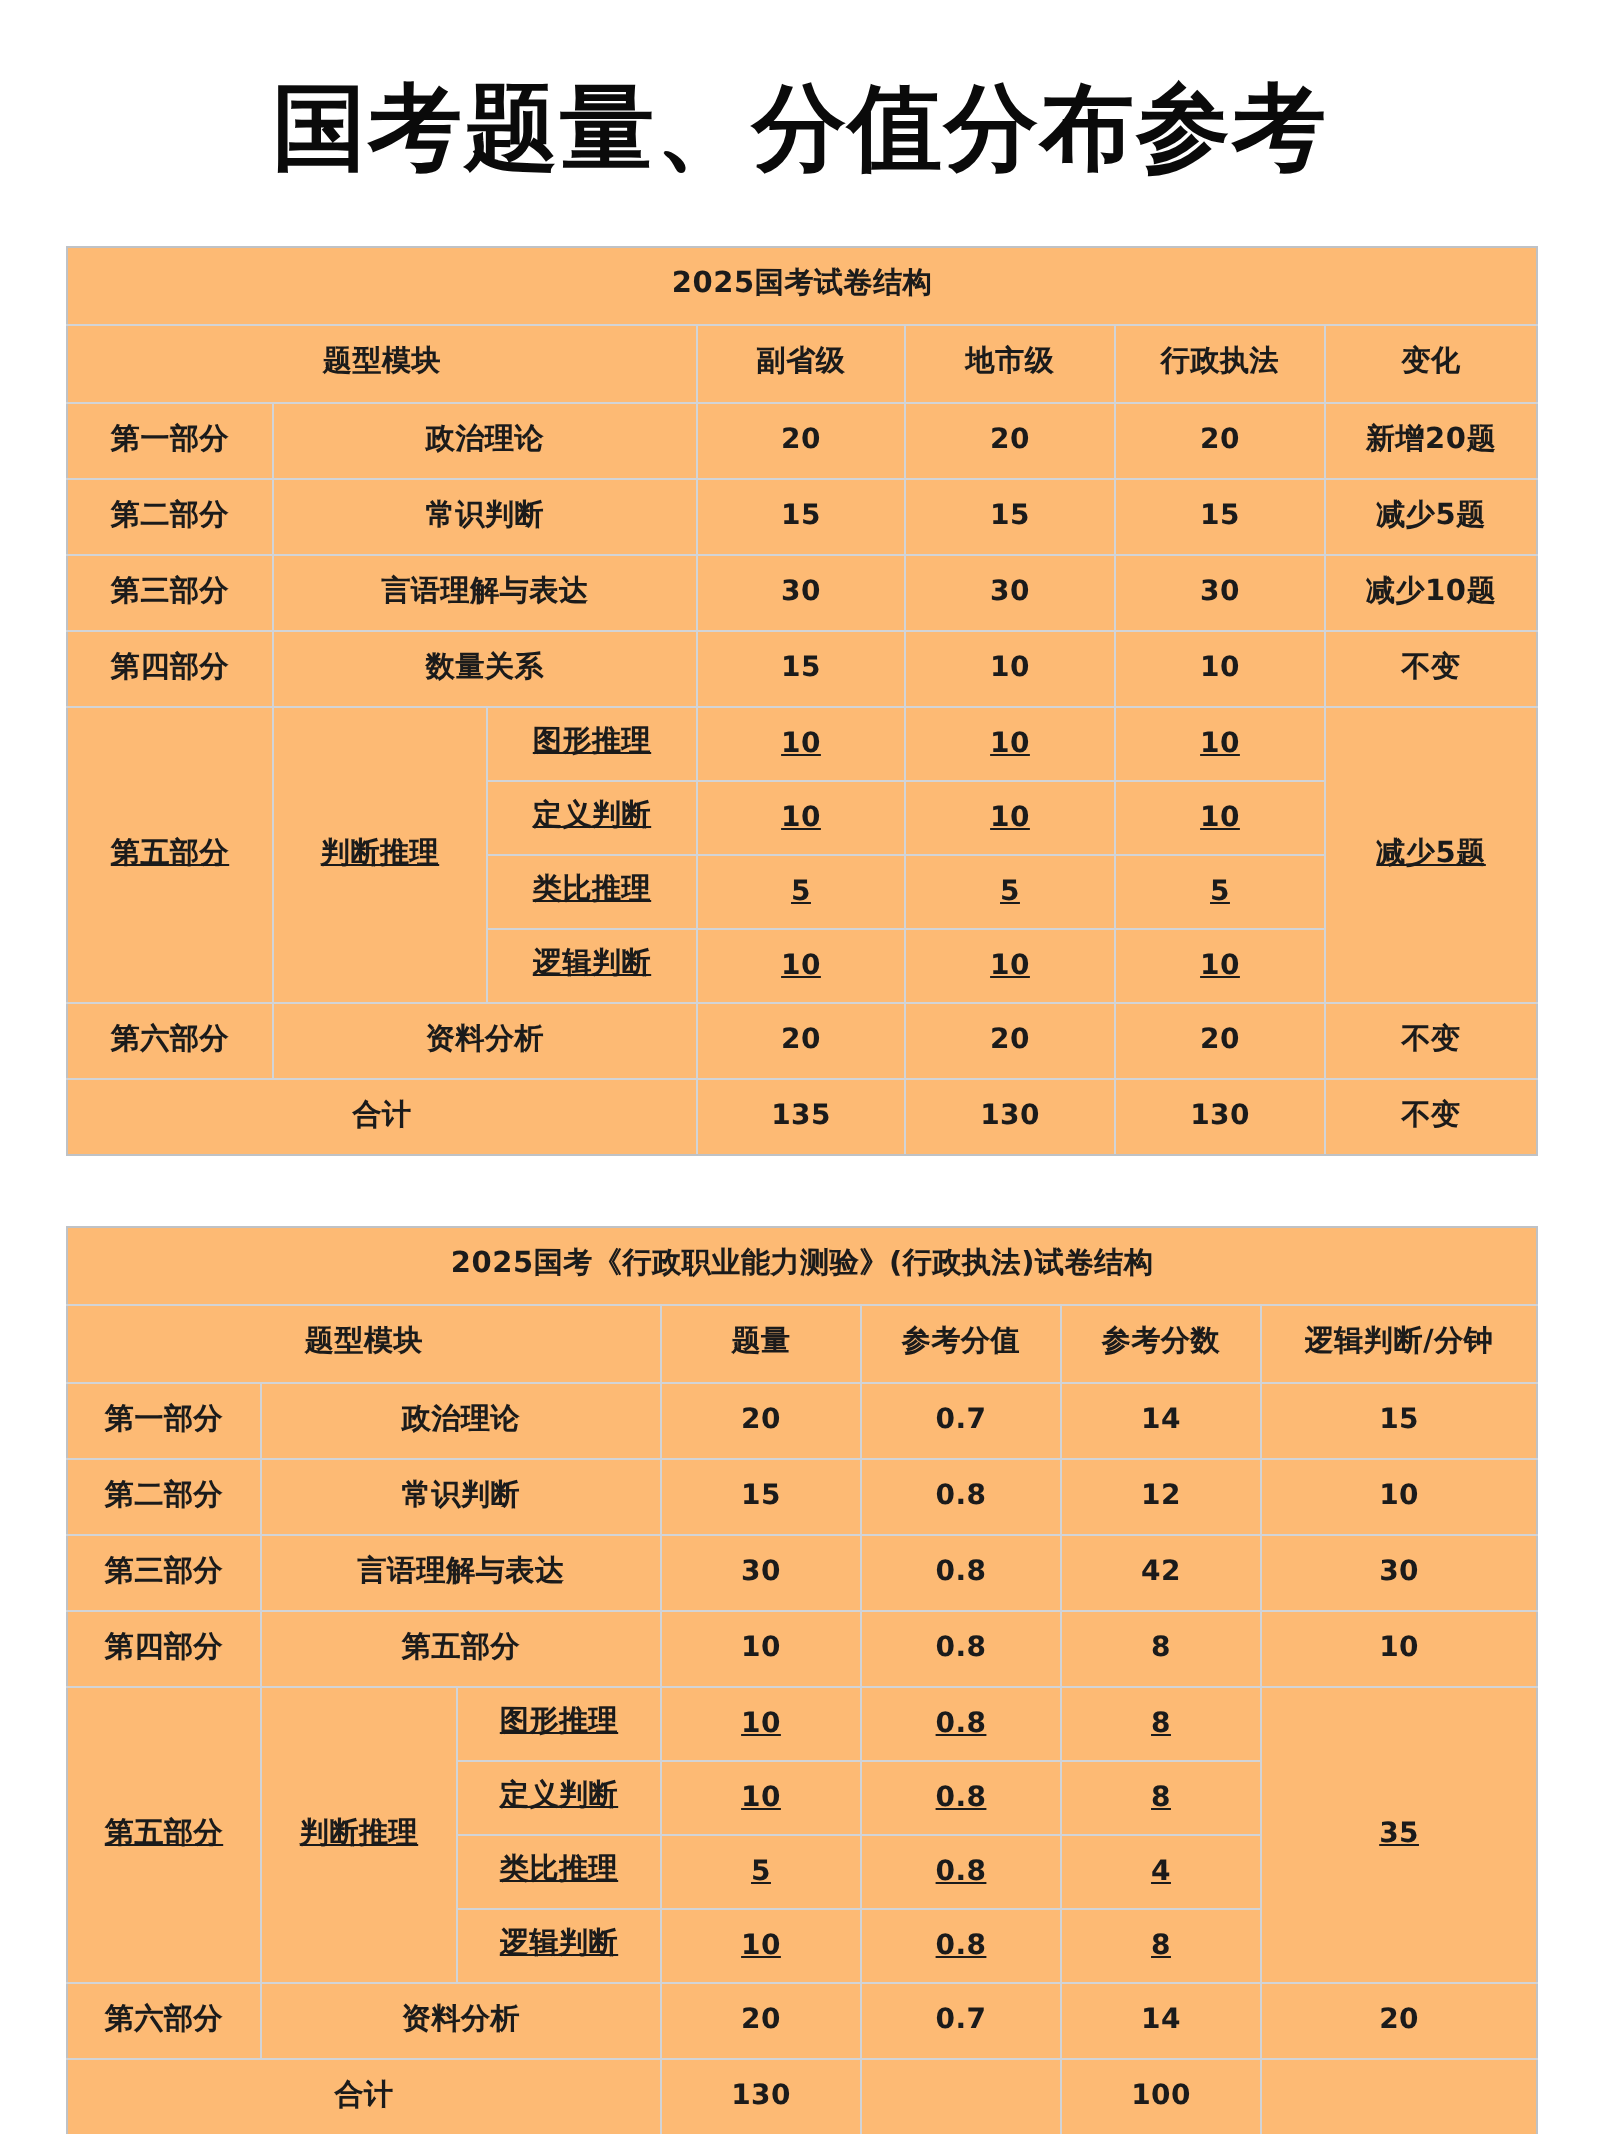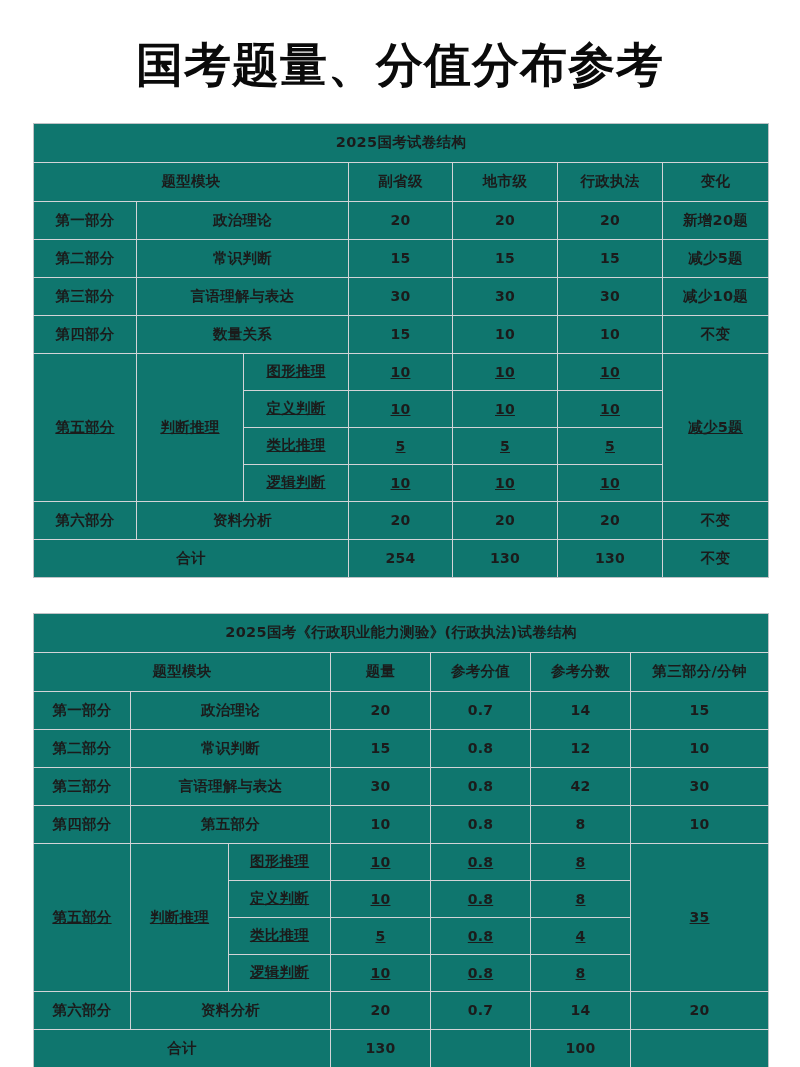--- a/index.html
+++ b/index.html
@@ -42,21 +42,21 @@
     left: 33px;
     width: 735px;
   }
   #table1-wrap { top: 123px; }
   #table2-wrap { top: 613px; }
 
   table.sheet {
     border-collapse: collapse;
     width: 735px;
     table-layout: fixed;
-    background: #0f766e;
+    background: #fdba74;
     border: 1.6px solid #b9bcc0;
   }
   table.sheet td {
     border: 1px solid #d2d4d7;
     text-align: center;
     vertical-align: middle;
     color: #1b1b1b;
     font-size: 14.5px;
     font-weight: bold;
     padding: 0 2px;
@@ -187,21 +187,21 @@
         <td class="body-cell">第六部分</td>
         <td class="body-cell" colspan="2">资料分析</td>
         <td class="body-cell num">20</td>
         <td class="body-cell num">20</td>
         <td class="body-cell num">20</td>
         <td class="body-cell">不变</td>
       </tr>
 
       <tr>
         <td class="body-cell" colspan="3">合计</td>
-        <td class="body-cell num">254</td>
+        <td class="body-cell num">135</td>
         <td class="body-cell num">130</td>
         <td class="body-cell num">130</td>
         <td class="body-cell">不变</td>
       </tr>
     </tbody>
       </table>
   </div>
 
   <div class="tbl-wrap" id="table2-wrap">
     <table class="sheet">
@@ -218,21 +218,21 @@
       <tbody>
           <tr>
         <td class="title-cell" colspan="7">2025国考《行政职业能力测验》(行政执法)试卷结构</td>
       </tr>
 
       <tr>
         <td class="head-cell" colspan="3">题型模块</td>
         <td class="head-cell">题量</td>
         <td class="head-cell">参考分值</td>
         <td class="head-cell">参考分数</td>
-        <td class="head-cell">第三部分/分钟</td>
+        <td class="head-cell">逻辑判断/分钟</td>
       </tr>
 
       <tr>
         <td class="body-cell">第一部分</td>
         <td class="body-cell" colspan="2">政治理论</td>
         <td class="body-cell num">20</td>
         <td class="body-cell num">0.7</td>
         <td class="body-cell num">14</td>
         <td class="body-cell num">15</td>
       </tr>

